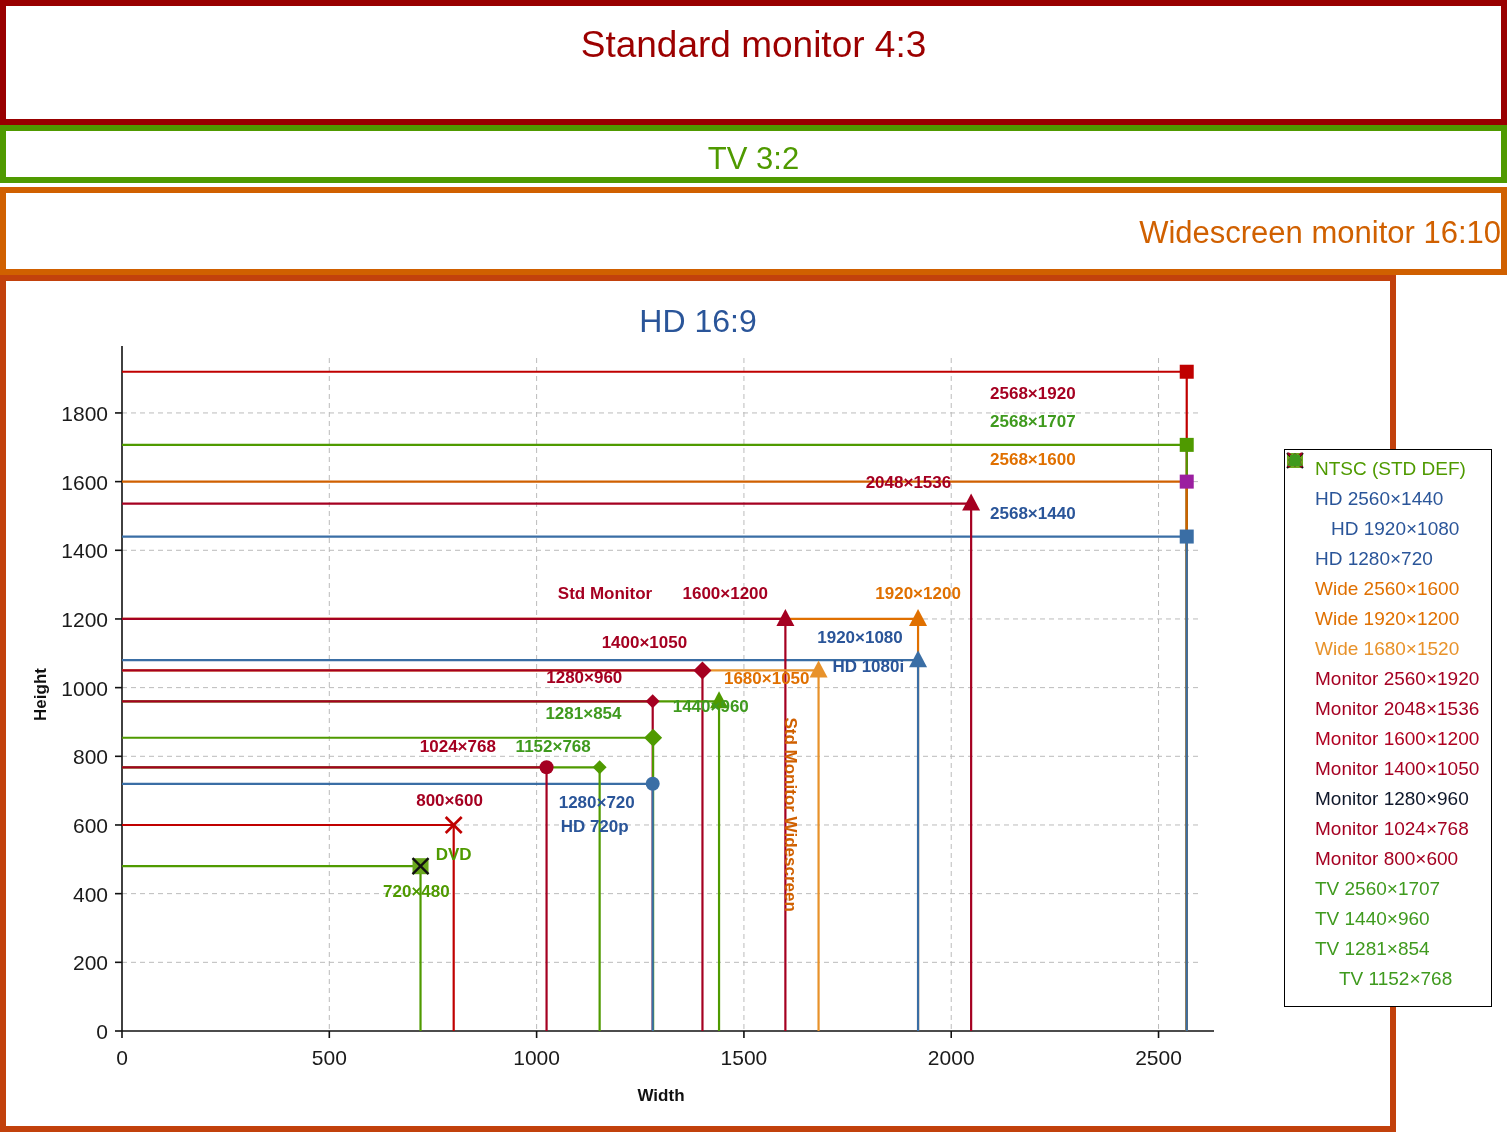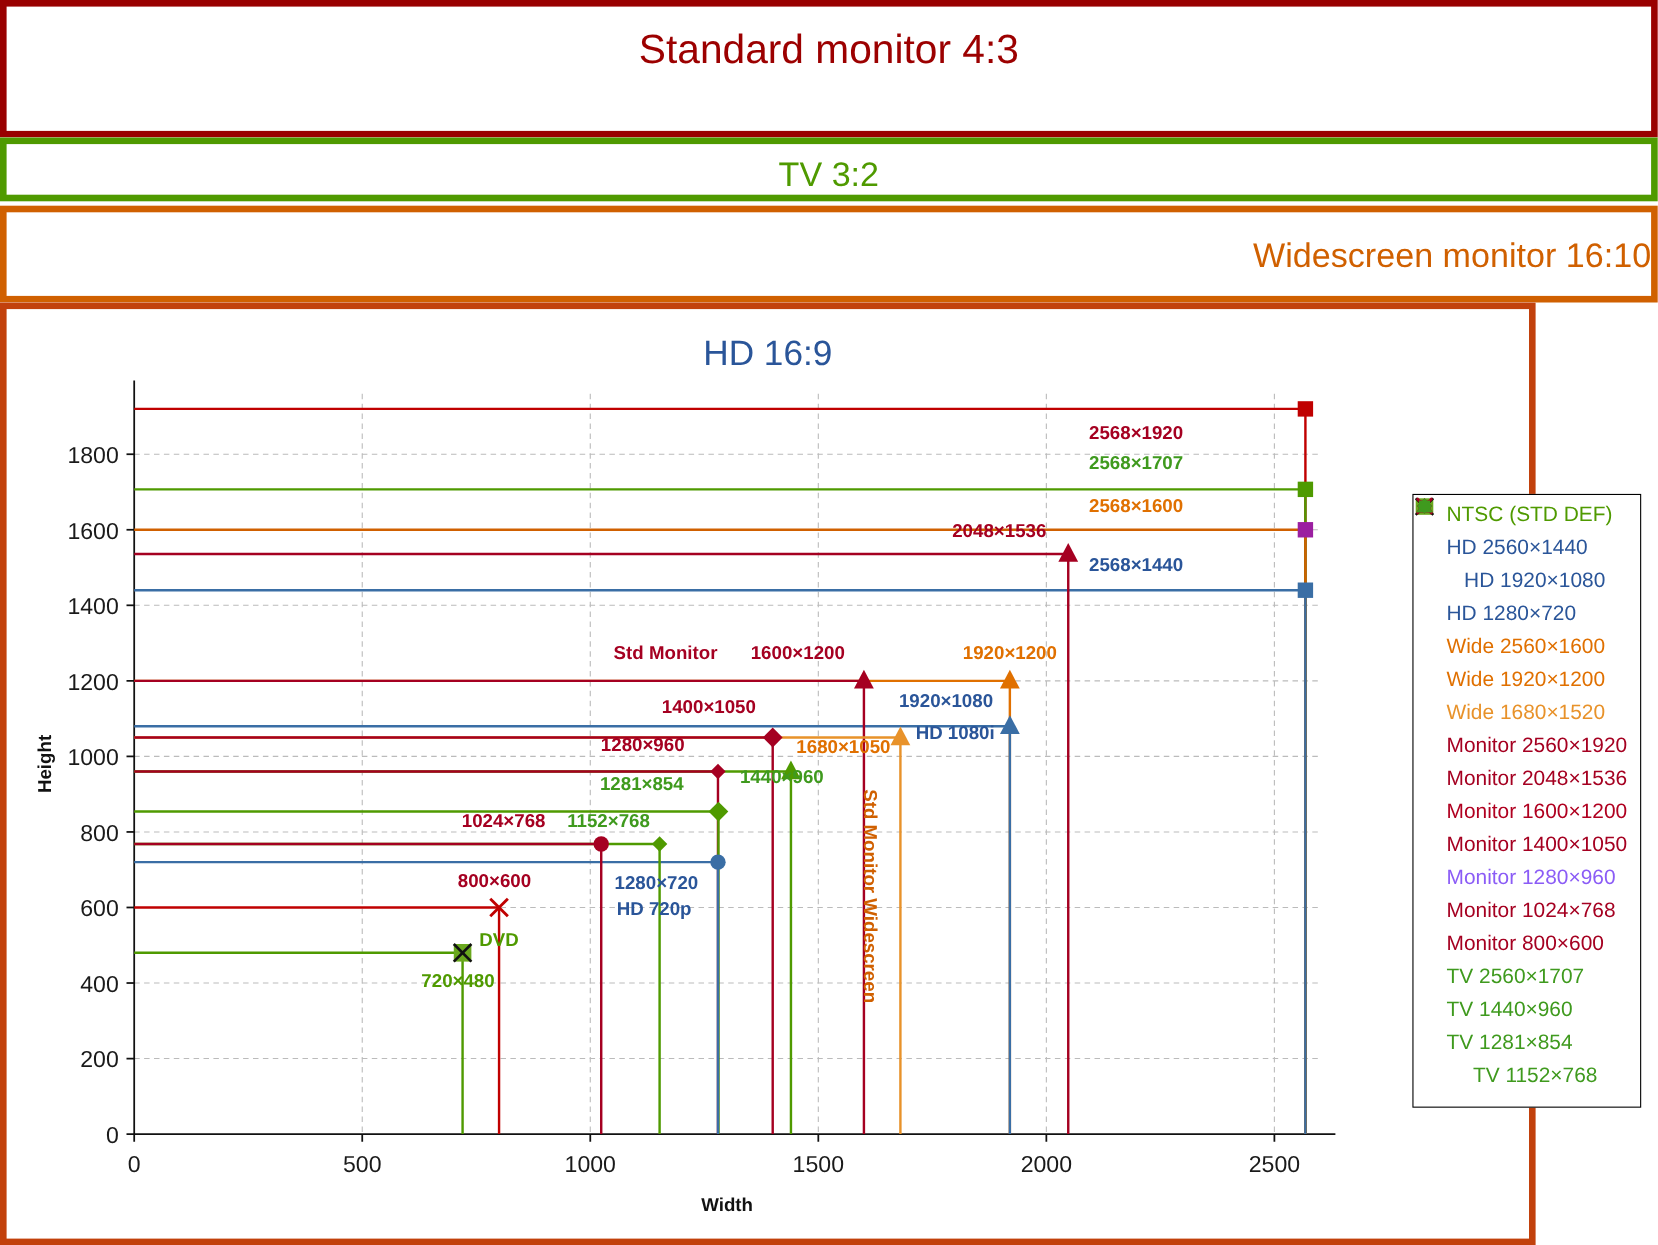--- a/index.html
+++ b/index.html
@@ -256,21 +256,21 @@
         </svg>
       </span>
       <span class="ltx" style="color: rgb(165, 0, 33);">Monitor 1400×1050</span>
     </div>
     <div class="lrow">
       <span class="lmk">
         <svg width="20" height="20" viewBox="0 0 20 20">
           <polygon points="10,5 15,10 10,15 5,10" fill="#a50021"></polygon>
         </svg>
       </span>
-      <span class="ltx" style="color: #8b5cf6;">Monitor 1280×960</span>
+      <span class="ltx" style="color: #0f172a;">Monitor 1280×960</span>
     </div>
     <div class="lrow">
       <span class="lmk">
         <svg width="20" height="20" viewBox="0 0 20 20">
           <circle cx="10" cy="10" r="5" fill="#a50021"></circle>
         </svg>
       </span>
       <span class="ltx" style="color: rgb(165, 0, 33);">Monitor 1024×768</span>
     </div>
     <div class="lrow">

